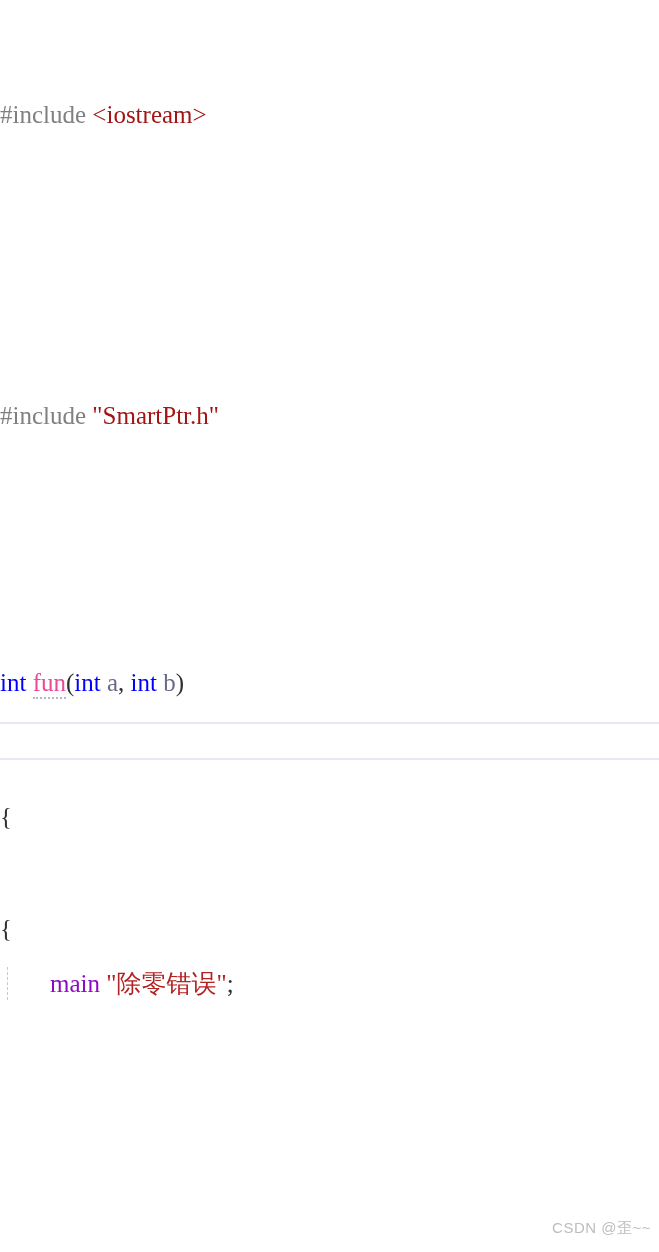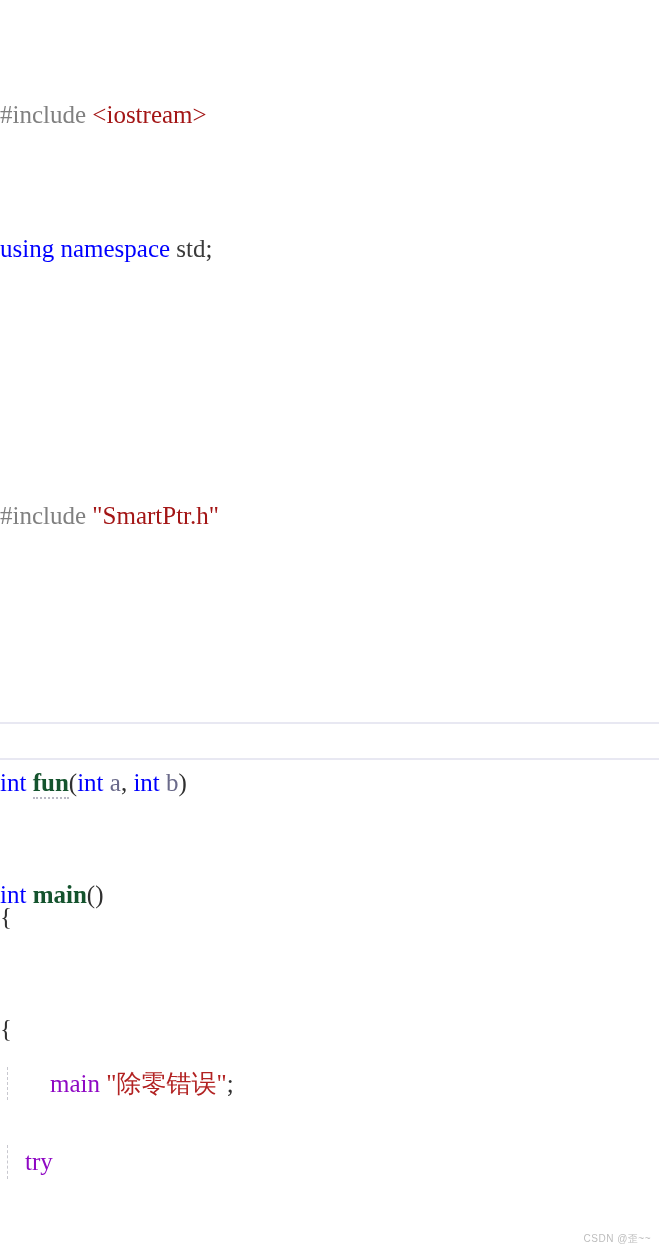--- a/index.html
+++ b/index.html
@@ -55,21 +55,21 @@
   .guide.g1 { left: 7px; }
 
   
   .t-pre      { color: #808080; }               
   .t-str      { color: #a31515; }               
   .t-strred   { color: #b22222; }
   .t-kw       { color: #0000ff; }               
   .t-ctl      { color: #8f08c4; }               
   .t-plain    { color: #3b3b3b; }               
   .t-var      { color: #6a6a8a; }               
-  .t-fn       { color: #14532d; font-weight: bold; }               
+  .t-fn       { color: #ec4899; }               
   .t-brace    { color: #303030; }               
   .t-num      { color: #2a2a2a; }               
   .t-ang      { color: #a31515; }               
 
   .squiggle {
     border-bottom: 2px dotted #b9b9c4;
     padding-bottom: 1px;
   }
 
   
@@ -88,38 +88,37 @@
     height: 2px;
     background: #e8e8f2;
   }
   #region-separator .sep-rule.top    { top: 0px; }
   #region-separator .sep-rule.bottom { top: 36px; }
 
   
   #watermark {
     position: absolute;
     right: 8px;
-    bottom: 6px;
+    bottom: 14px;
     font-family: "Liberation Sans", "DejaVu Sans", sans-serif;
-    font-size: 10px;
+    font-size: 15px;
     color: #bdbdbd;
     letter-spacing: 0.5px;
     user-select: none;
   }
 </style>
 </head>
 <body>
 
 <div id="code-root">
 
   <div class="code-block" id="block-top">
 
     <div class="line"><span class="t-pre">#include </span><span class="t-ang">&lt;iostream&gt;</span></div>
 
-    <div class="line"><span class="t-kw">using namespace </span><span class="t-plain">std</span><span class="t-brace">;</span></div>
 
     <div class="line">&nbsp;</div>
 
     <div class="line"><span class="t-pre">#include </span><span class="t-str">"SmartPtr.h"</span></div>
 
     <div class="line">&nbsp;</div>
 
     <div class="line"><span class="t-kw">int </span><span class="t-fn squiggle">fun</span><span class="t-brace">(</span><span class="t-kw">int </span><span class="t-var">a</span><span class="t-brace">, </span><span class="t-kw">int </span><span class="t-var">b</span><span class="t-brace">)</span></div>
 
     <div class="line"><span class="t-brace">{</span></div>
@@ -155,25 +154,23 @@
 
   </div>
 
   <div id="region-separator">
     <div class="sep-rule top"></div>
     <div class="sep-rule bottom"></div>
   </div>
 
   <div class="code-block" id="block-main">
 
-    <div class="line"><span class="t-kw">int </span><span class="t-fn">main</span><span class="t-brace">()</span></div>
 
     <div class="line"><span class="t-brace">{</span></div>
 
-    <div class="line"><span class="guide g1"></span><span>    </span><span class="t-ctl">try</span></div>
 
     
 
     
 
     
 
     
 
     

